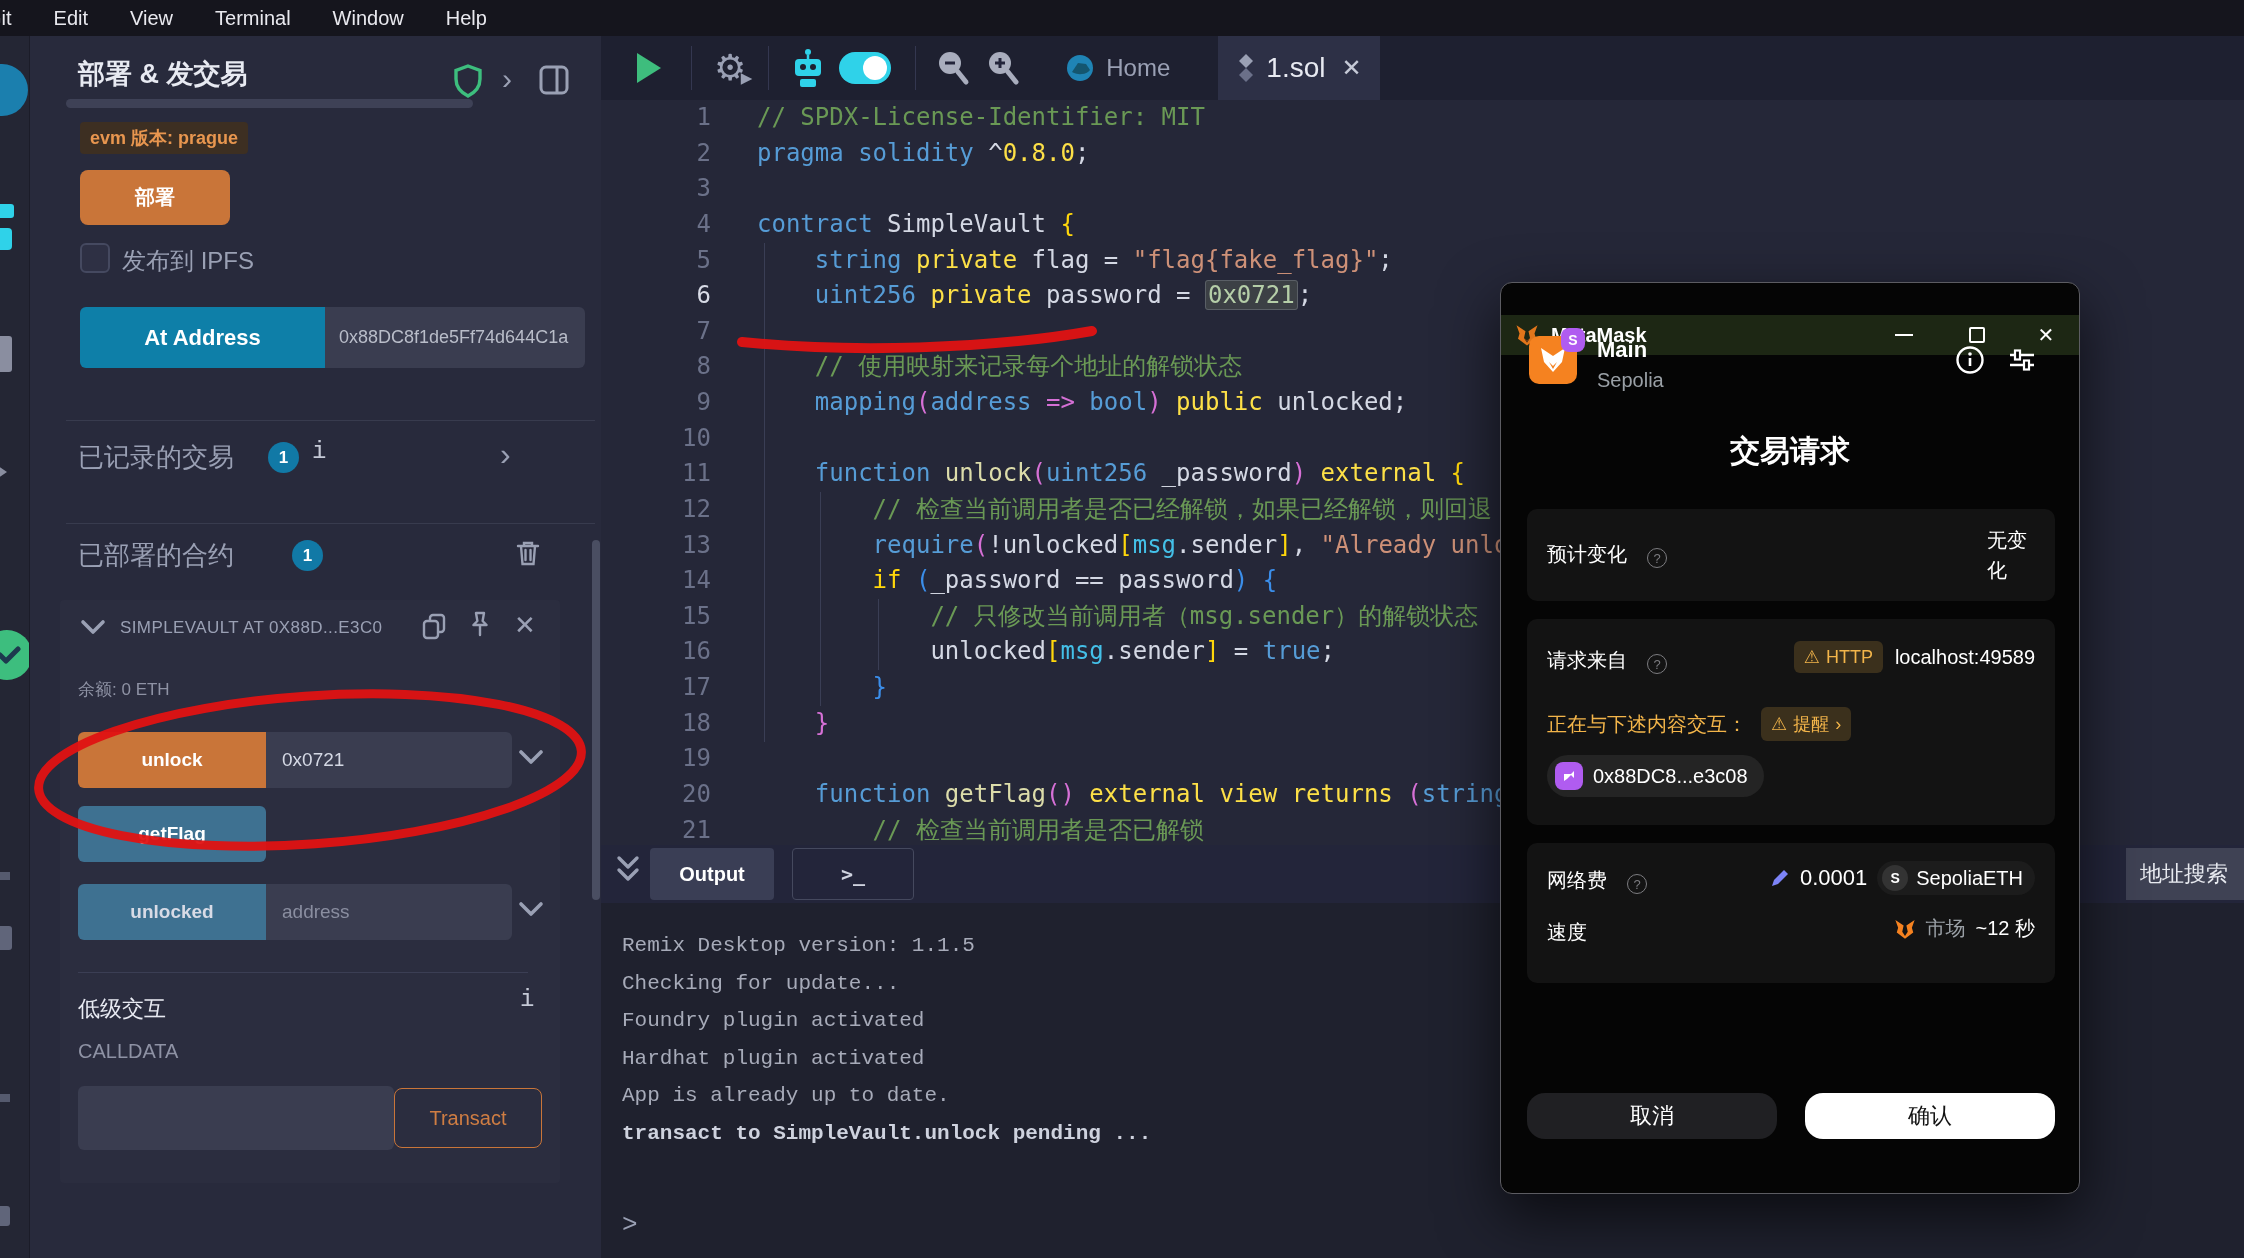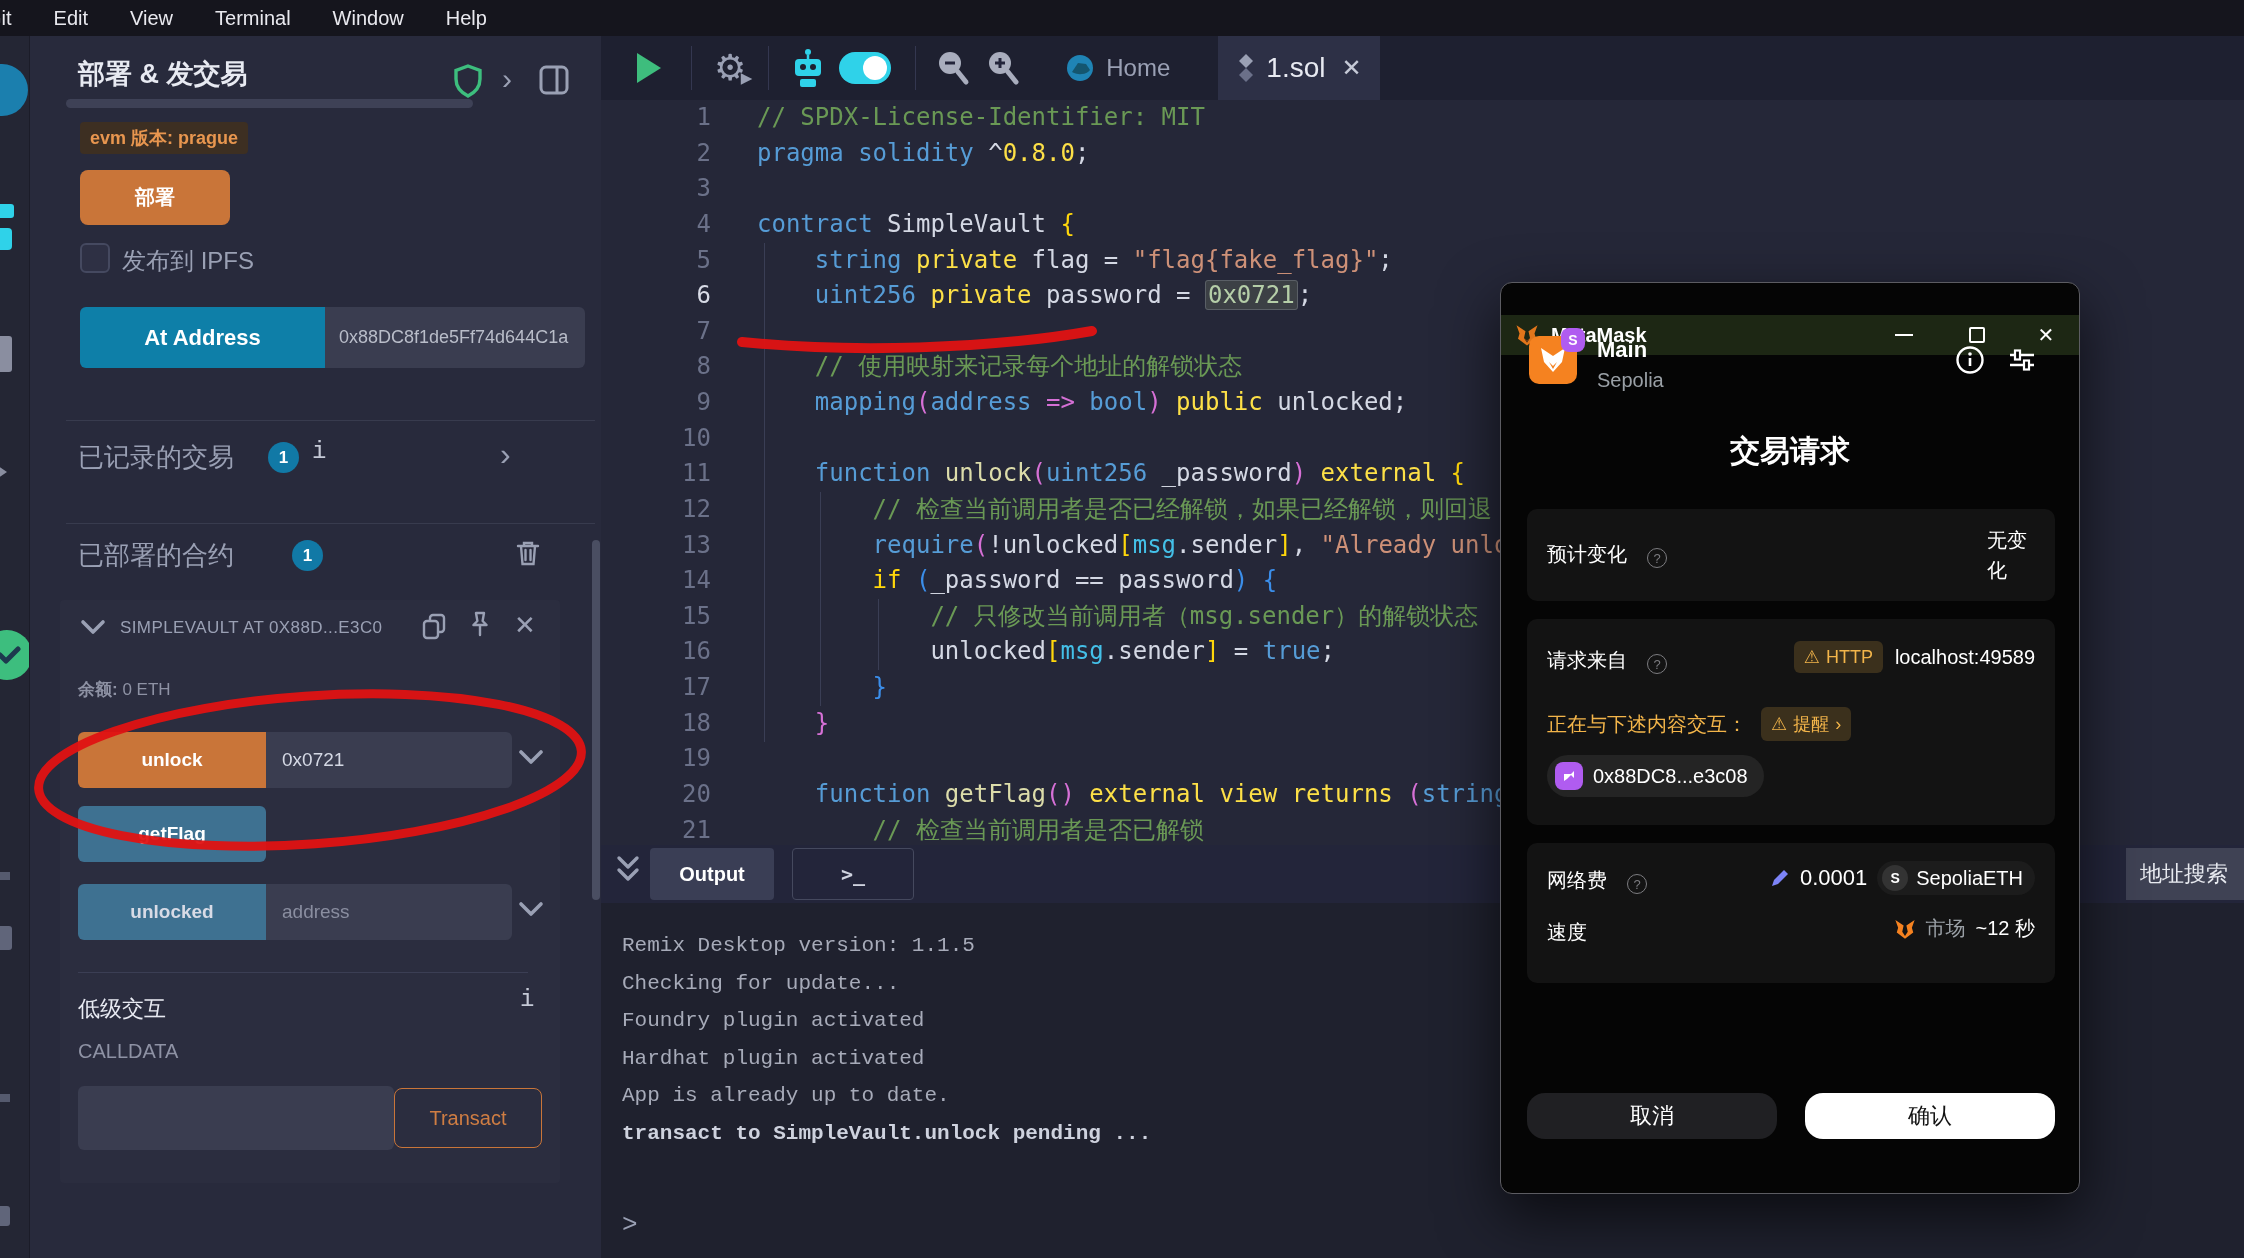--- a/index.html
+++ b/index.html
@@ -174,21 +174,21 @@
       <path d="M10 9 V6 a3 3 0 0 1 3-3 h8 a3 3 0 0 1 3 3 v11 a3 3 0 0 1-3 3 h-3" fill="none" stroke="#9aa0b4" stroke-width="2.4"></path>
     </svg>
 </div>
 <div class="abs icon" style="left:466px;top:610px;">
   <svg width="28" height="30" viewBox="0 0 28 30">
       <path d="M10 3 h8 l-1.4 8 4 4 H7.4 l4-4 Z M14 15 v10" fill="none" stroke="#9aa0b4" stroke-width="2.4" stroke-linecap="round" stroke-linejoin="round"></path>
     </svg>
 </div>
 <div class="abs" style="left:514px;top:610px;color:#9aa0b4;font-size:26px;">✕</div>
 <div class="abs balance" style="left:78px;top:678px;">
-  <span style="font-weight:700;margin-top:26px;">余额:</span>
+  <span style="font-weight:400;margin-top:26px;">余额:</span>
   <span>0 ETH</span>
 </div>
 
 <div class="abs btn fn-btn half fn-orange" style="left:78px;top:732px;">unlock</div>
 <input class="abs fn-input" style="left: 266px; top: 732px;" value="0x0721">
 <div class="abs icon" style="left:518px;top:748px;">
   <svg width="26" height="18" viewBox="0 0 26 18">
       <polyline points="3,4 13,14 23,4" fill="none" stroke="#9aa0b4" stroke-width="3.6" stroke-linecap="round" stroke-linejoin="round"></polyline>
     </svg>
 </div>

